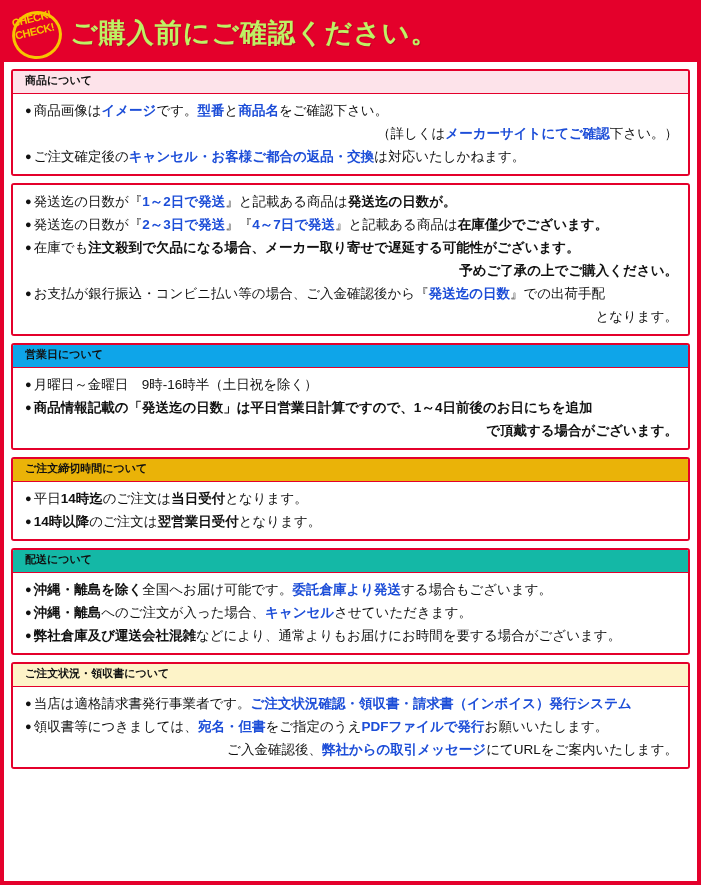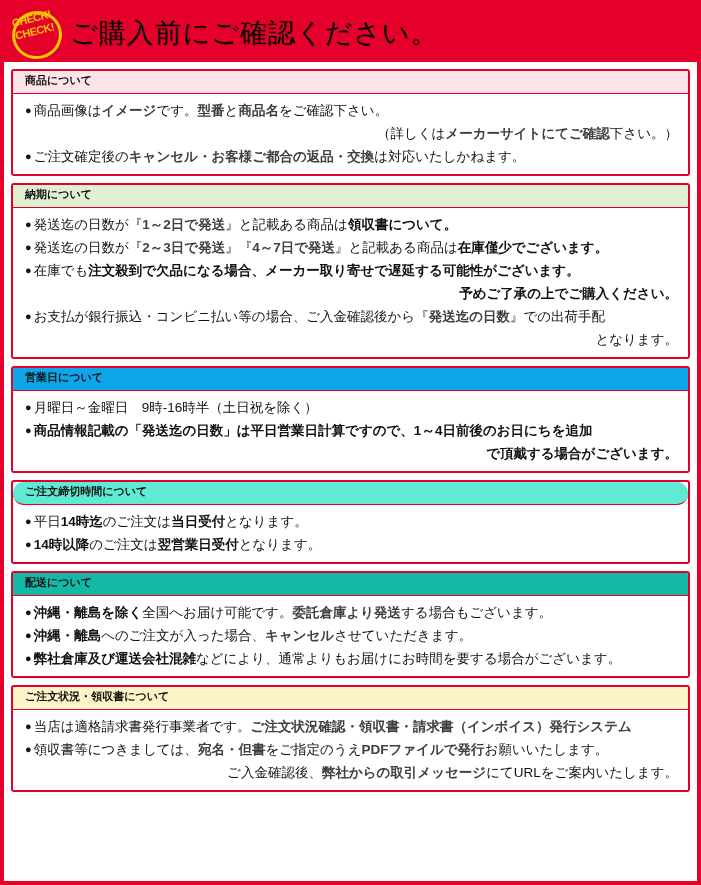--- a/index.html
+++ b/index.html
@@ -57,23 +57,23 @@
     height: 42px;
     color: #f7c600;
     font-size: 11px;
     font-weight: bold;
     line-height: 13px;
     text-align: center;
     transform: rotate(-14deg);
     letter-spacing: -0.5px;
   }
   .header-title {
-    color: #000000;
+    color: #bef264;
     font-size: 27px;
-    font-weight: normal;
+    font-weight: bold;
     letter-spacing: 1px;
     text-shadow: 1px 1px 0 rgba(0,0,0,0.15);
     text-align: center;
   }
   
   .body {
     padding: 7px 7px 7px 7px;
   }
   .section {
     border: 2px solid #e4002b;
@@ -103,27 +103,27 @@
   }
   .line:last-child { margin-bottom: 0; }
   .bullet {
     flex: 0 0 auto;
     font-size: 11px;
     line-height: 21px;
     padding-right: 2px;
   }
   .ltext { flex: 1 1 auto; }
   .indent { padding-left: 15px; text-align: right; }
-  .r { color: #404040; font-weight: bold; }
+  .r { color: #1d4ed8; font-weight: bold; }
   .b { font-weight: bold; }
   
   .v-pink .sec-title { background: #fde3ea; }
   .v-green .sec-title { background: #dff0d3; }
   .v-blue .sec-title { background: #0ea5e9; }
-  .v-white .sec-title { background: #5eead4; border-radius: 11px; }
+  .v-white .sec-title { background: #eab308; }
   .v-pink2 .sec-title { background: #14b8a6; }
   .v-yellow .sec-title { background: #fdf3c8; }
 </style>
 </head>
 <body>
 
 <div class="page">
 
   <div class="header">
     <div class="check-badge">
@@ -148,25 +148,24 @@
             <span class="bullet"></span>
             <span class="ltext indent"><span>（詳しくは</span><span class="r">メーカーサイトにてご確認</span><span>下さい。）</span></span>
           </div>
           <div class="line">
             <span class="bullet">●</span>
             <span class="ltext"><span>ご注文確定後の</span><span class="r">キャンセル・お客様ご都合の返品・交換</span><span>は対応いたしかねます。</span></span>
           </div>
         </div>
       </div>
       <div class="section v-green">
-        <div class="sec-title">納期について</div>
-        <div class="sec-body">
-          <div class="line">
-            <span class="bullet">●</span>
-            <span class="ltext"><span>発送迄の日数が『</span><span class="r">1～2日で発送</span><span>』と記載ある商品は</span><span class="b">領収書について。</span></span>
+        <div class="sec-body">
+          <div class="line">
+            <span class="bullet">●</span>
+            <span class="ltext"><span>発送迄の日数が『</span><span class="r">1～2日で発送</span><span>』と記載ある商品は</span><span class="b">発送迄の日数が。</span></span>
           </div>
           <div class="line">
             <span class="bullet">●</span>
             <span class="ltext"><span>発送迄の日数が『</span><span class="r">2～3日で発送</span><span>』『</span><span class="r">4～7日で発送</span><span>』と記載ある商品は</span><span class="b">在庫僅少でございます。</span></span>
           </div>
           <div class="line">
             <span class="bullet">●</span>
             <span class="ltext"><span>在庫でも</span><span class="b">注文殺到で欠品になる場合、メーカー取り寄せで遅延する可能性がございます。</span></span>
           </div>
           <div class="line">

